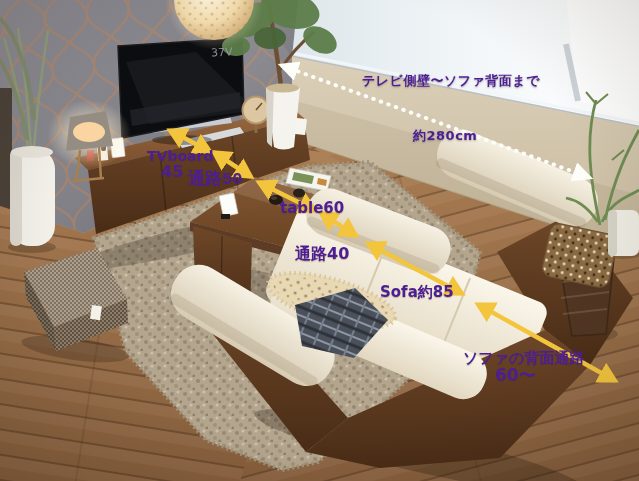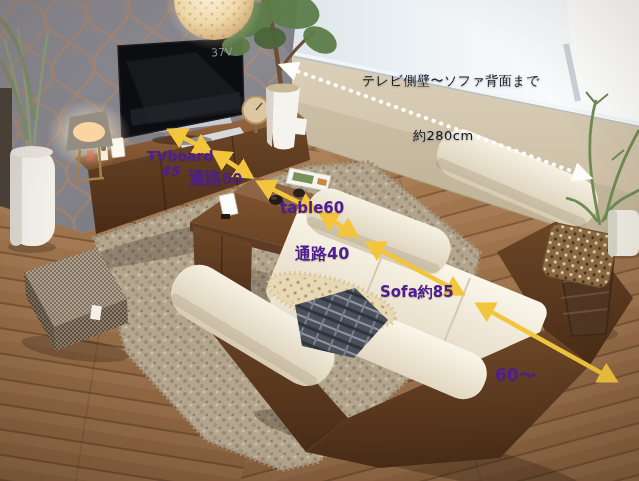--- a/index.html
+++ b/index.html
@@ -1,21 +1,21 @@
 <!DOCTYPE html>
 <html><head>
 <meta charset="utf-8">
 <style>
   html,body{margin:0;padding:0;background:#777;}
   .stage{position:relative;width:639px;height:481px;overflow:hidden;
          font-family:"DejaVu Sans",sans-serif;background:#9b9a9e;}
   .stage svg{position:absolute;left:0;top:0;}
   .ann{position:absolute;white-space:nowrap;z-index:5;line-height:1.05;}
   .ann-y{color:#4c1d95;font-weight:bold;text-shadow:0 1px 1px rgba(90,60,0,.30);}
-  .ann-w{color:#0f172a;font-weight:normal;text-shadow:0 1px 2px rgba(110,105,95,.55);letter-spacing:.5px;}
+  .ann-w{color:#4c1d95;font-weight:bold;text-shadow:0 1px 2px rgba(110,105,95,.55);letter-spacing:.5px;}
   .tv-label{color:#99A0A8;font-weight:normal;transform:rotate(-3deg);opacity:.9;}
   .vignette{position:absolute;inset:0;z-index:4;pointer-events:none;
     background:radial-gradient(ellipse at 50% 45%, rgba(0,0,0,0) 60%, rgba(30,20,10,.16) 100%);}
 </style>
 </head>
 <body>
 
 <div class="stage">
 
 <svg width="639" height="481" viewBox="0 0 639 481">
@@ -315,26 +315,27 @@
   </g>
   <line x1="283" y1="66" x2="588" y2="177" stroke="#FDFDFA" stroke-width="4" stroke-linecap="round" stroke-dasharray="0.5 7.5" marker-start="url(#aw)" marker-end="url(#aw)"></line>
 </svg>
 
 <span class="ann tv-label" style="left:211px;top:47px;font-size:11px;">37V</span>
 
 <span class="ann ann-w" style="left:362px;top:74px;font-size:13px;">テレビ側壁〜ソファ背面まで</span>
 <span class="ann ann-w" style="left:413px;top:89px;font-size:13px;margin-top:40px;">約280cm</span>
 
 <span class="ann ann-y" style="left:147px;top:149px;font-size:14px;">TVboard</span>
-<span class="ann ann-y" style="left:161px;top:164px;font-size:14px;font-style:italic;">45</span>
+<span class="ann ann-y" style="left:161px;top:164px;font-size:16px;">45</span>
 
 <span class="ann ann-y" style="left:188px;top:171px;font-size:17px;font-family:Liberation Mono, monospace;">通路50</span>
 
 <span class="ann ann-y" style="left:236px;top:201px;font-size:15px;margin-left:44px;">table60</span>
 
 <span class="ann ann-y" style="left:295px;top:246px;font-size:16px;">通路40</span>
 
 <span class="ann ann-y" style="left:380px;top:285px;font-size:15px;">Sofa約85</span>
 
+<span class="ann ann-y" style="left:463px;top:351px;font-size:15px;">ソファの背面通路</span>
 <span class="ann ann-y" style="left:495px;top:367px;font-size:17px;">60〜</span>
 
 <div class="vignette"></div>
 </div>
 
 </body></html>

